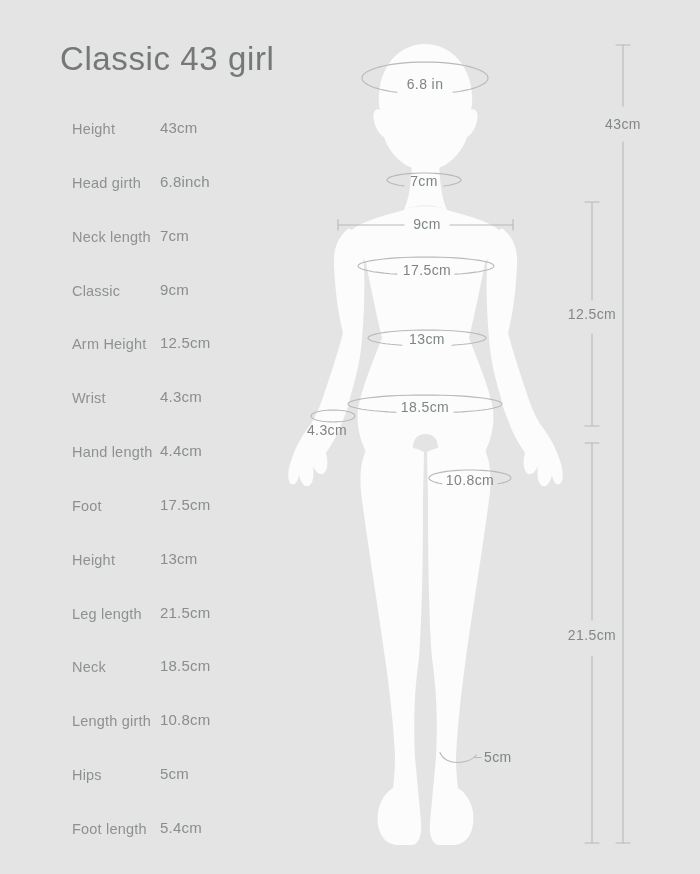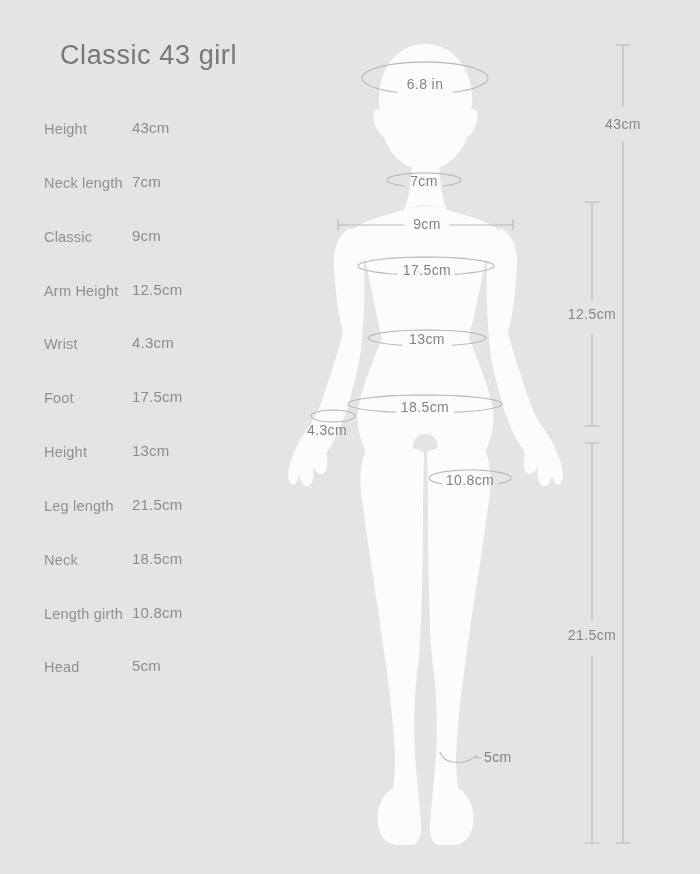--- a/index.html
+++ b/index.html
@@ -1,25 +1,25 @@
 <!DOCTYPE html>
 <html><head>
 <meta charset="utf-8">
 <style>
   * { margin:0; padding:0; box-sizing:border-box; }
   body { background:#e3e4e3; font-family:"Liberation Sans", sans-serif; }
   .screen { position:relative; width:700px; height:874px; background:#e3e4e3; overflow:hidden; }
 
   .page-title {
     position:absolute; left:60px; top:40px;
-    font-size:27px; font-weight:400; letter-spacing:.6px;
+    font-size:33px; font-weight:400; letter-spacing:.6px;
     color:#747977;
   }
 
-  .measure-list { position:absolute; left:44px; top:121px; width:230px; }
+  .measure-list { position:absolute; left:72px; top:121px; width:230px; }
   .mrow { height:53.85px; display:flex; align-items:flex-start; }
   .mlabel { width:88px; font-size:14.5px; color:#8d9290; letter-spacing:.2px; }
   .mvalue { font-size:15px; color:#898e8c; letter-spacing:.2px; transform:translateY(-2px); }
 
   svg.fig { position:absolute; left:0; top:0; }
   .sil { fill:#fbfcfb; stroke:none; }
   #tapes path { fill:none; stroke:#b6bab8; stroke-width:1.1; stroke-linecap:round; }
   text.flabel, text.slabel {
     font-family:"Liberation Sans", sans-serif;
     font-size:14px; letter-spacing:.4px; fill:#7f8583;
@@ -32,34 +32,42 @@
 <div class="screen">
 
   <h1 class="page-title">Classic 43 girl</h1>
 
   <div class="measure-list">
     <div class="mrow">
         <span class="mlabel">Height</span>
         <span class="mvalue">43cm</span>
       </div>
     <div class="mrow">
+        <span class="mlabel">Head girth</span>
+        <span class="mvalue">6.8inch</span>
+      </div>
+    <div class="mrow">
         <span class="mlabel">Neck length</span>
         <span class="mvalue">7cm</span>
       </div>
     <div class="mrow">
         <span class="mlabel">Classic</span>
         <span class="mvalue">9cm</span>
       </div>
     <div class="mrow">
         <span class="mlabel">Arm Height</span>
         <span class="mvalue">12.5cm</span>
       </div>
     <div class="mrow">
         <span class="mlabel">Wrist</span>
         <span class="mvalue">4.3cm</span>
+      </div>
+    <div class="mrow">
+        <span class="mlabel">Hand length</span>
+        <span class="mvalue">4.4cm</span>
       </div>
     <div class="mrow">
         <span class="mlabel">Foot</span>
         <span class="mvalue">17.5cm</span>
       </div>
     <div class="mrow">
         <span class="mlabel">Height</span>
         <span class="mvalue">13cm</span>
       </div>
     <div class="mrow">
@@ -68,22 +76,26 @@
       </div>
     <div class="mrow">
         <span class="mlabel">Neck</span>
         <span class="mvalue">18.5cm</span>
       </div>
     <div class="mrow">
         <span class="mlabel">Length girth</span>
         <span class="mvalue">10.8cm</span>
       </div>
     <div class="mrow">
-        <span class="mlabel">Head</span>
+        <span class="mlabel">Hips</span>
         <span class="mvalue">5cm</span>
+      </div>
+    <div class="mrow">
+        <span class="mlabel">Foot length</span>
+        <span class="mvalue">5.4cm</span>
       </div>
   </div>
 
   <svg class="fig" width="700" height="874" viewBox="0 0 700 874">
 
     <g>
       <path class="sil" d="M425 44
         C451 44 471 66 472 96 C472.5 102 472 106 471 110
         C475 107 479 112 477 121 C475 130 470 136 467 137
         C463 151 451 163 441 167 C434 170 417 170 410 167

